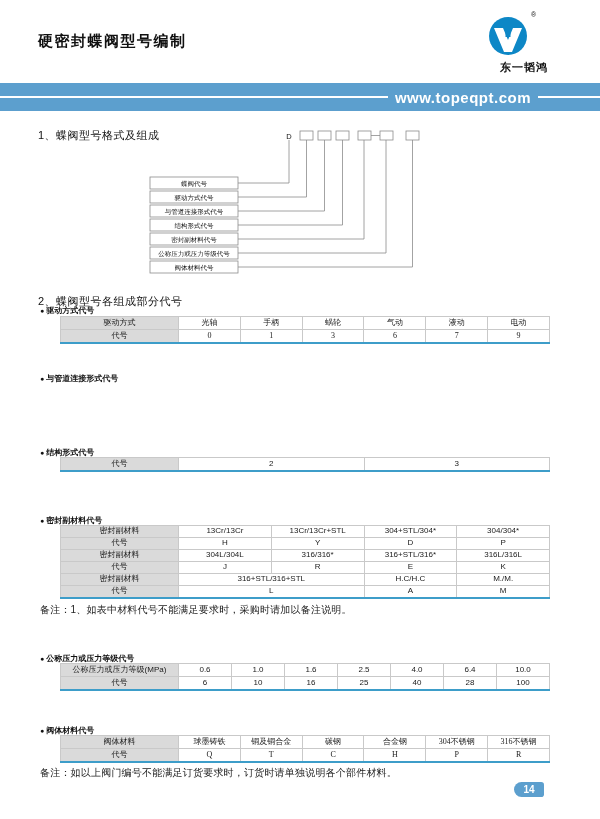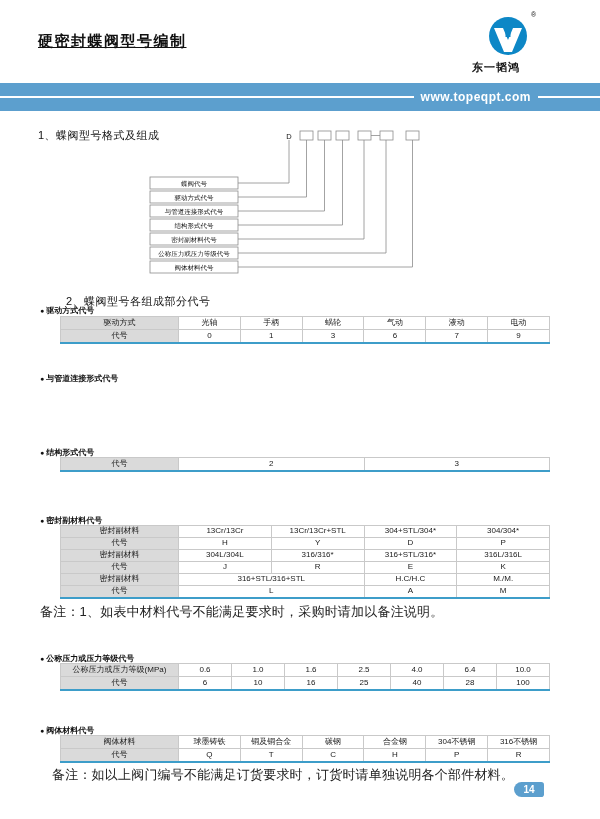--- a/index.html
+++ b/index.html
@@ -1,47 +1,47 @@
 <!DOCTYPE html>
 <html><head>
 <meta charset="utf-8">
 <style>
   html,body{margin:0;padding:0;}
   body{font-family:"Liberation Sans","DejaVu Sans",sans-serif;background:#ffffff;}
   .page{position:relative;width:600px;height:819px;background:#ffffff;overflow:hidden;}
 
   
-  .page-title{position:absolute;left:38px;top:32px;font-size:15px;font-weight:bold;color:#111;letter-spacing:1.5px;text-decoration:underline;}
+  .page-title{position:absolute;left:38px;top:32px;font-size:15px;font-weight:bold;color:#111;letter-spacing:1.5px;}
   .logo-svg{position:absolute;left:487px;top:14px;}
   .reg-mark{position:absolute;left:531px;top:11px;font-size:7px;color:#111;}
-  .brand-name{position:absolute;left:456px;top:60px;width:64px;text-align:right;font-size:11px;font-weight:bold;color:#111;letter-spacing:1px;}
+  .brand-name{position:absolute;left:492px;top:60px;width:64px;text-align:center;font-size:11px;font-weight:bold;color:#111;letter-spacing:1px;}
 
   
   .banner{position:absolute;left:0;top:83px;width:600px;height:28px;background:#5C9FCE;}
   .banner-line{position:absolute;left:0;top:13px;width:100%;height:1.5px;background:#ffffff;}
-  .banner-url{position:absolute;right:62px;top:50%;transform:translateY(-50%);background:#5C9FCE;color:#ffffff;font-size:12px;font-weight:bold;padding:0 7px;letter-spacing:0.5px;}
+  .banner-url{position:absolute;right:62px;top:50%;transform:translateY(-50%);background:#5C9FCE;color:#ffffff;font-size:15px;font-weight:bold;padding:0 7px;letter-spacing:0.5px;}
 
   
   .sec-heading{position:absolute;left:38px;font-size:11px;font-weight:normal;color:#111;letter-spacing:0.5px;}
 
   
   .diagram{position:absolute;left:30px;top:125px;}
   .diagram text{font-family:"Liberation Sans","DejaVu Sans",sans-serif;}
 
   
   .bullet{position:absolute;left:40px;font-size:8px;font-weight:bold;color:#111;white-space:nowrap;}
   .bullet .dot{font-size:7px;margin-right:2px;vertical-align:0.5px;}
 
   
   .ctable{position:absolute;left:60px;width:490px;border-collapse:collapse;table-layout:fixed;font-size:8px;color:#1a1a1a;border-bottom:2px solid #3D9DC9;}
   .ctable td{border:1px solid #C9C9C9;text-align:center;height:12px;padding:0 1px;line-height:1.1;white-space:nowrap;overflow:hidden;}
   .ctable td.lab{background:#DADADA;}
   .ctable.compact td{height:11px;}
 
-  .note{position:absolute;font-size:13px;color:#222;white-space:nowrap;letter-spacing:0.2px;}
+  .note{position:absolute;font-size:10px;color:#222;white-space:nowrap;letter-spacing:0.2px;}
 
   
   .page-badge{position:absolute;left:514px;top:782px;width:30px;height:15px;background:#5C9FCE;border-radius:8px 3px 3px 8px;color:#ffffff;font-size:10px;font-weight:bold;text-align:center;line-height:15px;}
 </style>
 </head>
 <body>
 
 <div class="page">
 
   <div class="page-title">硬密封蝶阀型号编制</div>
@@ -84,24 +84,24 @@
 
     <text x="164" y="60.5" text-anchor="middle" font-size="6.5" fill="#111">蝶阀代号</text>
     <text x="164" y="74.5" text-anchor="middle" font-size="6.5" fill="#111">驱动方式代号</text>
     <text x="164" y="88.5" text-anchor="middle" font-size="6.5" fill="#111">与管道连接形式代号</text>
     <text x="164" y="102.5" text-anchor="middle" font-size="6.5" fill="#111">结构形式代号</text>
     <text x="164" y="116.5" text-anchor="middle" font-size="6.5" fill="#111">密封副材料代号</text>
     <text x="164" y="130.5" text-anchor="middle" font-size="6.5" fill="#111">公称压力或压力等级代号</text>
     <text x="164" y="144.5" text-anchor="middle" font-size="6.5" fill="#111">阀体材料代号</text>
   </svg>
 
-  <div class="sec-heading" style="top:294px;margin-left:28px;">2、蝶阀型号各组成部分代号</div>
+  <div class="sec-heading" style="top:294px;">2、蝶阀型号各组成部分代号</div>
 
   <div class="bullet" style="top:305px;"><span class="dot">●</span><span>驱动方式代号</span></div>
-  <table class="ctable" style="top:316px;">
+  <table class="ctable" style="top:316px;font-family:Liberation Serif, serif;">
     <colgroup>
         <col style="width:118px">
         <col>
         <col>
         <col>
         <col>
         <col>
         <col>
       </colgroup>
     <tbody>
@@ -228,21 +228,21 @@
       <td>16</td>
       <td>25</td>
       <td>40</td>
       <td>28</td>
       <td>100</td>
     </tr>
   </tbody>
     </table>
 
   <div class="bullet" style="top:725px;"><span class="dot">●</span><span>阀体材料代号</span></div>
-  <table class="ctable" style="top:735px;">
+  <table class="ctable" style="top:735px;font-family:Liberation Serif, serif;">
     <colgroup>
         <col style="width:118px">
         <col>
         <col>
         <col>
         <col>
         <col>
         <col>
       </colgroup>
     <tbody>
@@ -259,17 +259,17 @@
       <td class="lab">代号</td>
       <td>Q</td>
       <td>T</td>
       <td>C</td>
       <td>H</td>
       <td>P</td>
       <td>R</td>
     </tr>
   </tbody>
     </table>
-  <div class="note" style="left:40px;top:766px;margin-left:12px;">备注：如以上阀门编号不能满足订货要求时，订货时请单独说明各个部件材料。</div>
+  <div class="note" style="left:40px;top:766px;">备注：如以上阀门编号不能满足订货要求时，订货时请单独说明各个部件材料。</div>
 
   <div class="page-badge">14</div>
 
 </div>
 
 </body></html>

